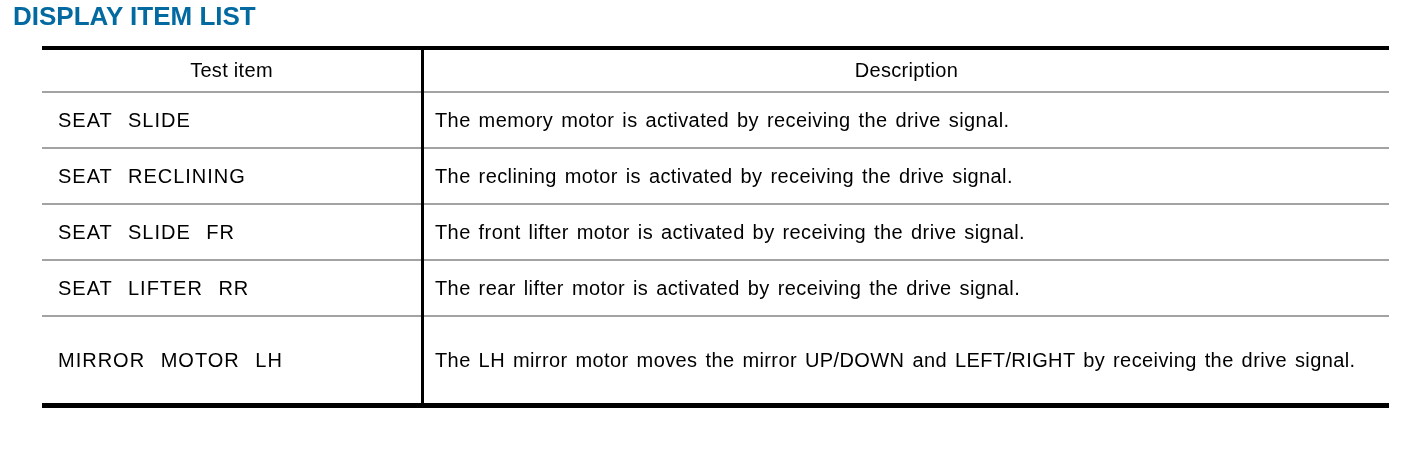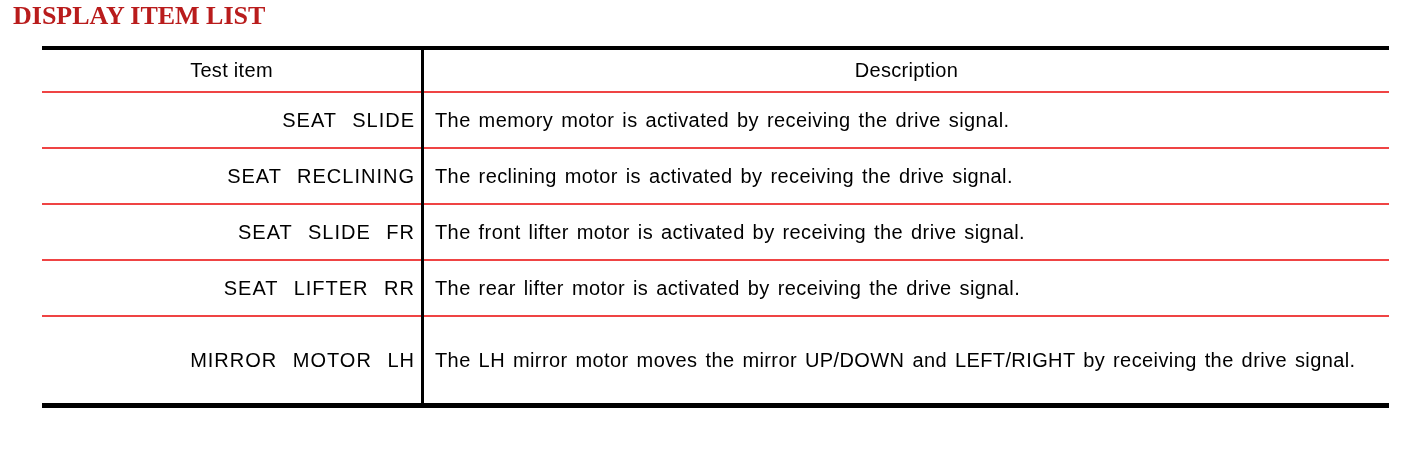--- a/index.html
+++ b/index.html
@@ -18,34 +18,33 @@
     position: relative;
     width: 1408px;
     height: 450px;
   }
   .doc-title {
     margin: 2px 0 16px 13px;
     font-size: 26px;
     line-height: 28px;
     font-weight: 700;
     letter-spacing: 0px;
-    color: #b91c1c;
-    font-family: Liberation Serif, serif;
+    color: #0369a1;
   }
   table.item-table {
     margin: 11px 0 0 42px;
     width: 1347px;
     border-collapse: collapse;
     table-layout: fixed;
     border-top: 4px solid #000000;
     border-bottom: 5px solid #000000;
   }
   .item-table th,
   .item-table td {
-    border-bottom: 2px solid #ef4444;
+    border-bottom: 2px solid #a3a3a3;
     font-size: 20px;
     vertical-align: middle;
     background: #ffffff;
   }
   .item-table .col-item {
     width: 377px;
     border-right: 3px solid #000000;
   }
   .item-table thead th {
     height: 39px;
@@ -54,21 +53,20 @@
     letter-spacing: 0.3px;
   }
   .item-table tbody td {
     height: 42px;
   }
   .item-table tbody td.col-item {
     padding: 0 6px 0 16px;
     letter-spacing: 1px;
     word-spacing: 9px;
     white-space: nowrap;
-    text-align: right;
   }
   .item-table tbody td.col-desc {
     padding: 6px 8px 6px 11px;
     line-height: 27px;
     letter-spacing: 0.4px;
     word-spacing: 2px;
   }
   .item-table tbody tr:last-child td {
     height: 74px;
   }

